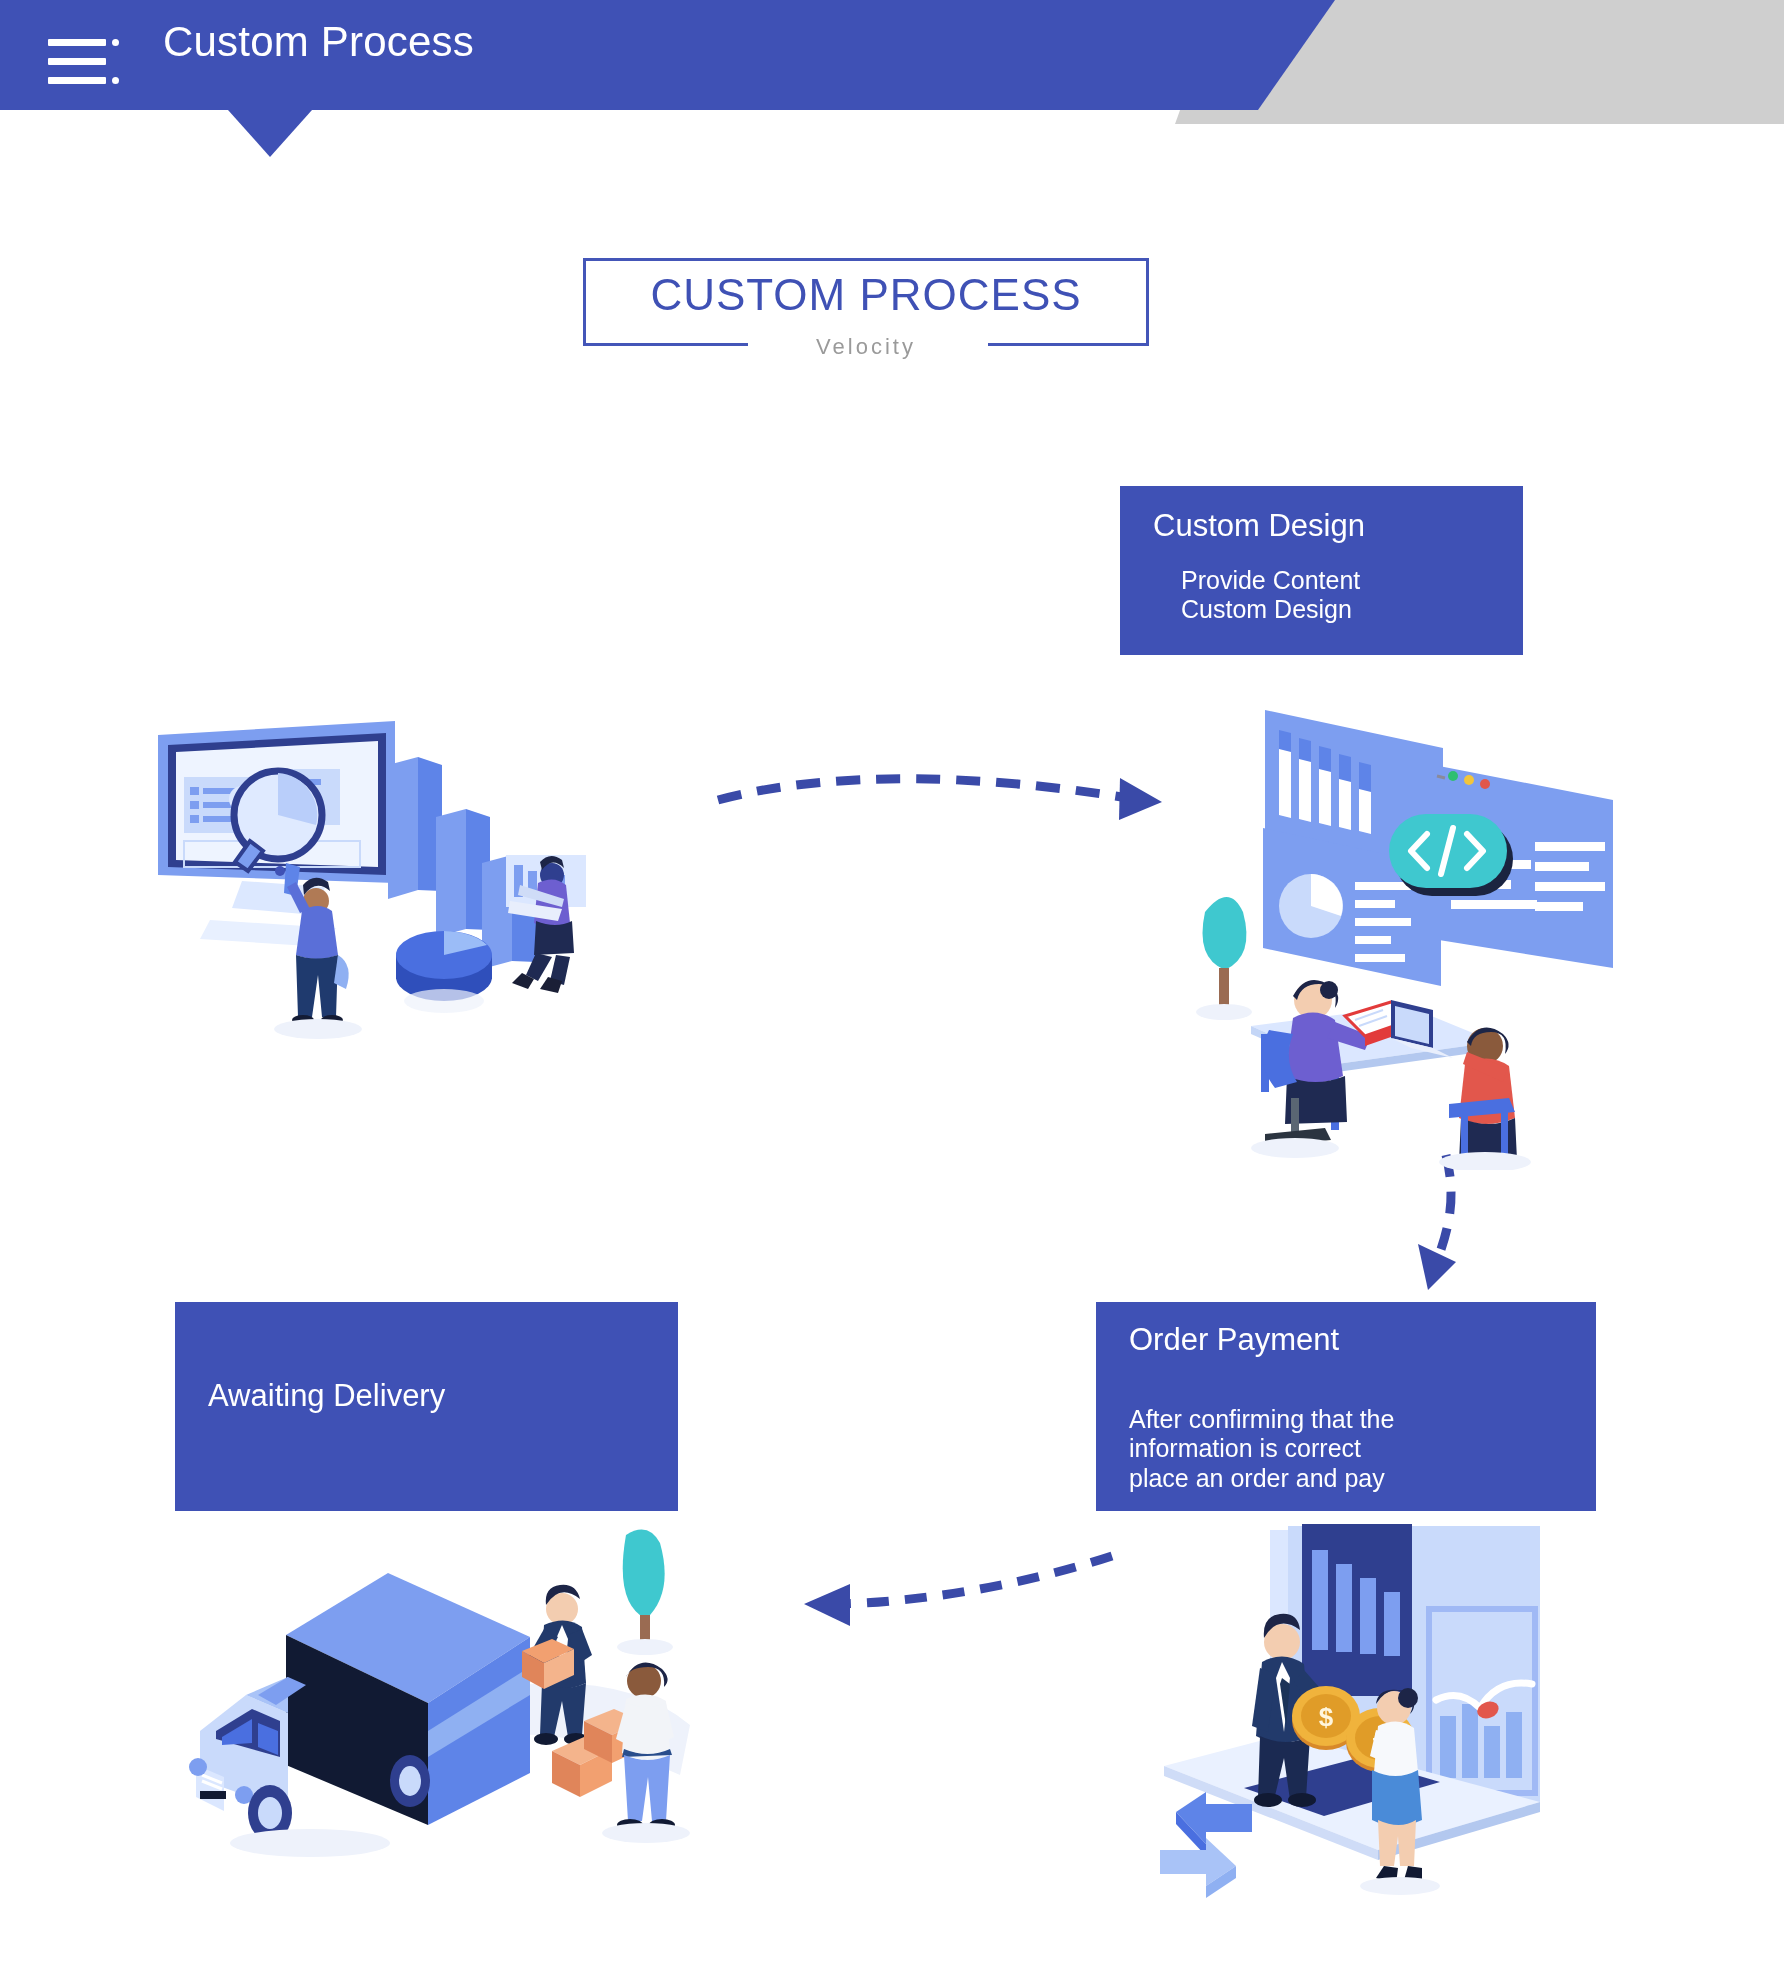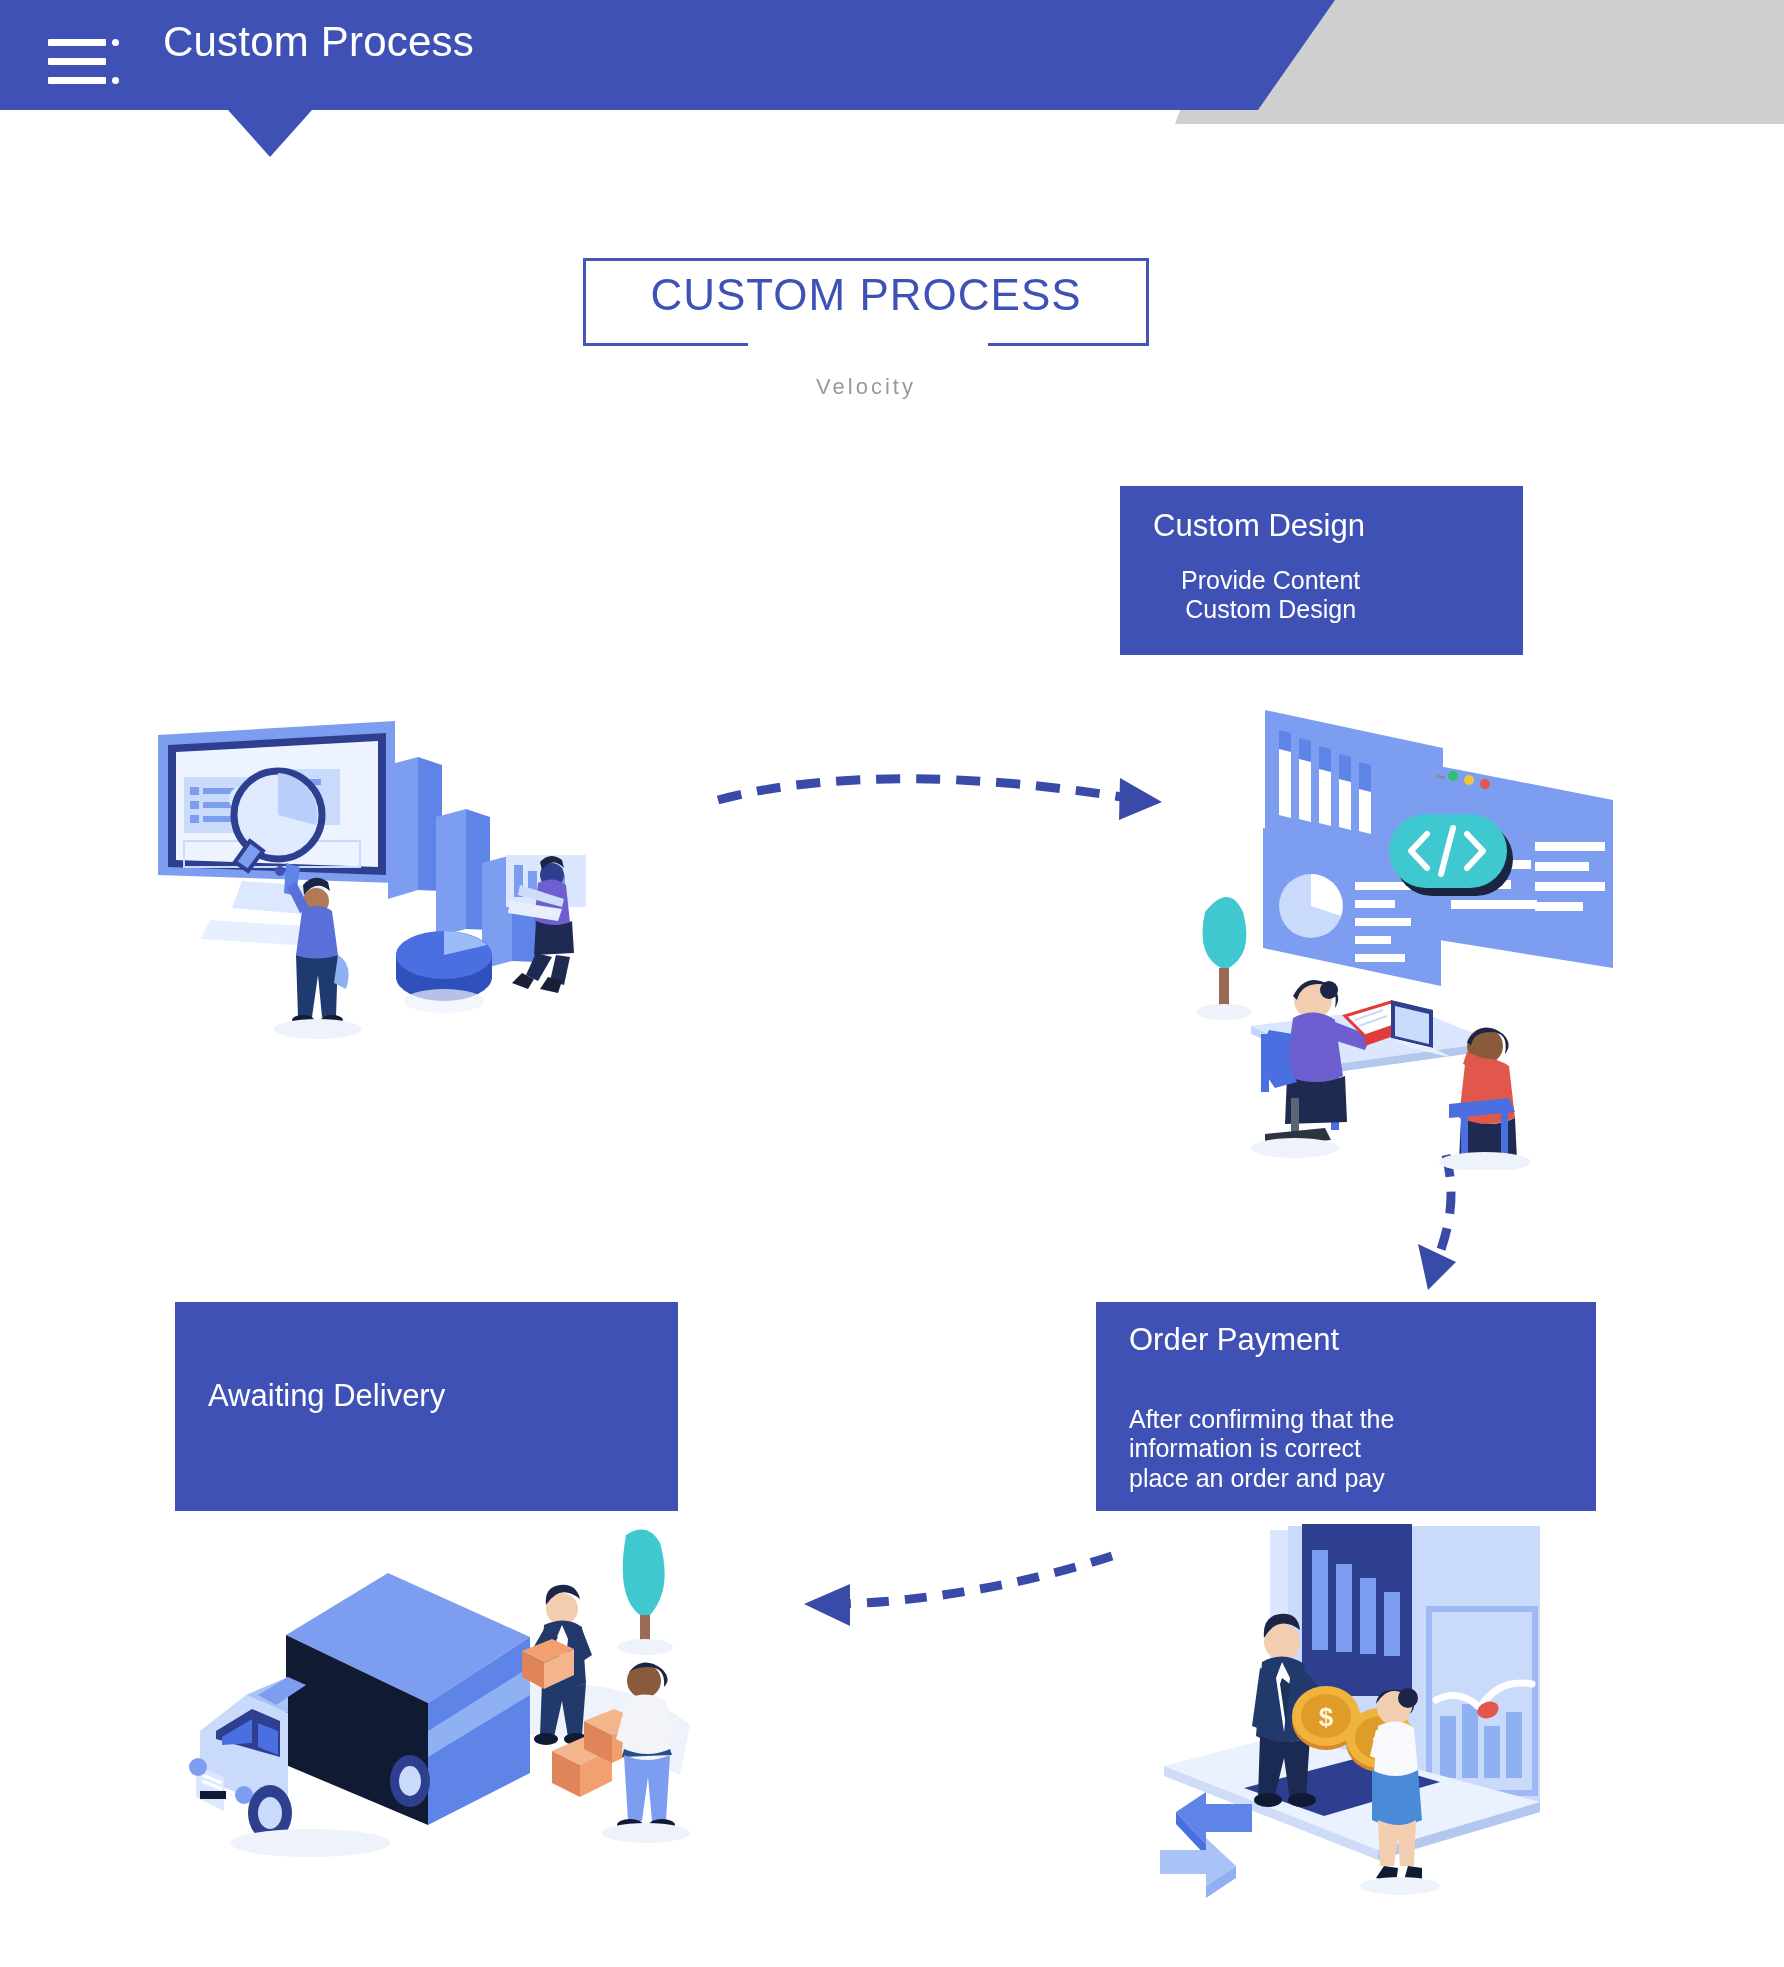--- a/index.html
+++ b/index.html
@@ -63,37 +63,37 @@
   .title-bottom-mask {
     position: absolute; left: 165px; bottom: -4px; width: 240px; height: 10px; background: #fff;
   }
   .title-text {
     position: absolute; left: 0; top: 12px; width: 100%;
     text-align: center; color: #3f51b5; font-size: 44px; letter-spacing: 1px;
     font-weight: 400;
   }
   .title-sub {
     position: absolute; left: 0; top: 76px; width: 100%;
-    text-align: center; color: #9a9a9a; font-size: 22px; letter-spacing: 3px; margin-top: 40px;
+    text-align: center; color: #9a9a9a; font-size: 22px; letter-spacing: 3px;
   }
 
   
   .card { position: absolute; background: #3f51b5; color: #fff; }
   .card .card-title {
     position: absolute; left: 33px; font-size: 31px; font-weight: 400; white-space: nowrap;
   }
   .card .card-body {
     position: absolute; left: 33px; font-size: 25px; line-height: 1.17; font-weight: 400;
   }
 
   #card-size     { left: 152px;  top: 486px;  width: 502px; height: 169px; }
   #card-size .card-title { top: 27px; }
   #card-size .card-body  { top: 72px; }
 
-  #card-design   { left: 1120px; top: 486px;  width: 403px; height: 169px; text-align: center; }
+  #card-design   { left: 1120px; top: 486px;  width: 403px; height: 169px; }
   #card-design .card-title { top: 22px; }
   #card-design .card-body  { top: 80px; margin-left: 28px; }
 
   #card-payment  { left: 1096px; top: 1302px; width: 500px; height: 209px; }
   #card-payment .card-title { top: 20px; }
   #card-payment .card-body  { top: 64px; margin-top: 39px; }
 
   #card-delivery { left: 175px;  top: 1302px; width: 503px; height: 209px; text-decoration: underline; }
   #card-delivery .card-title { top: 76px; }
 

